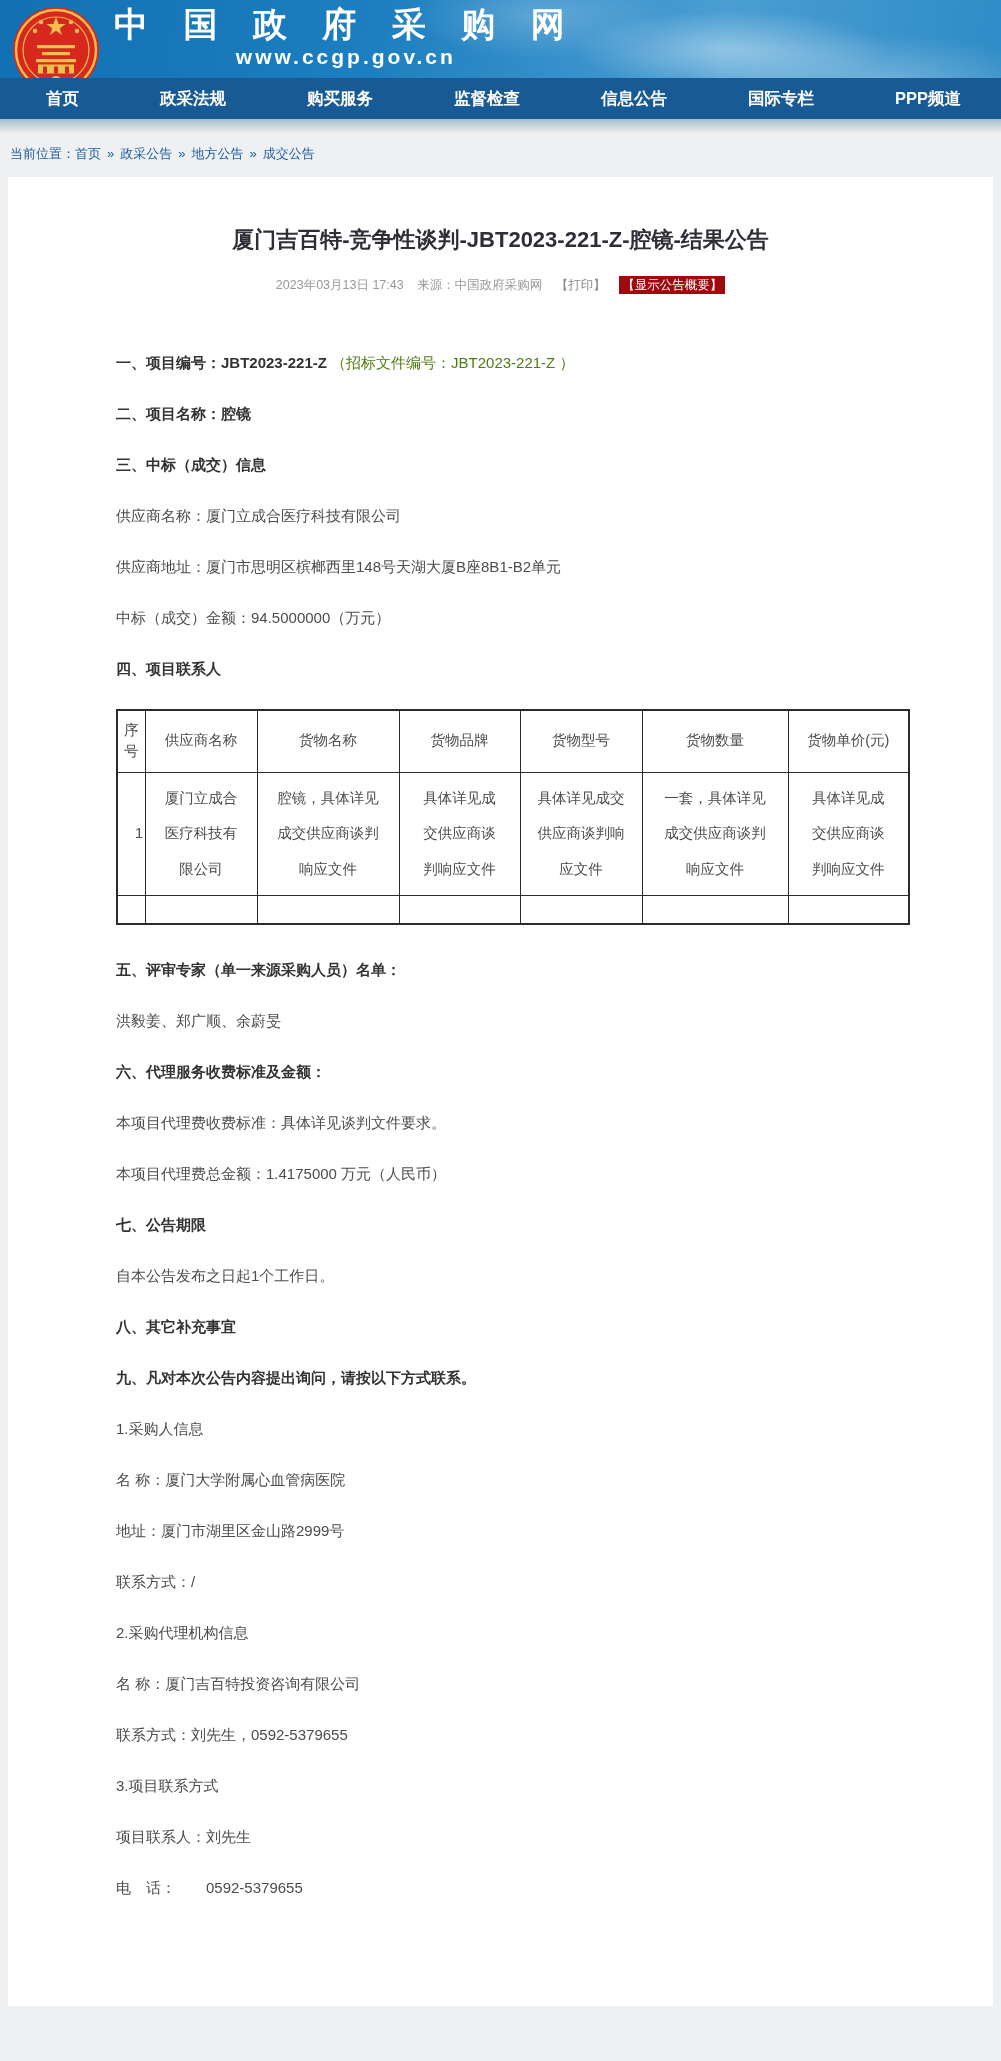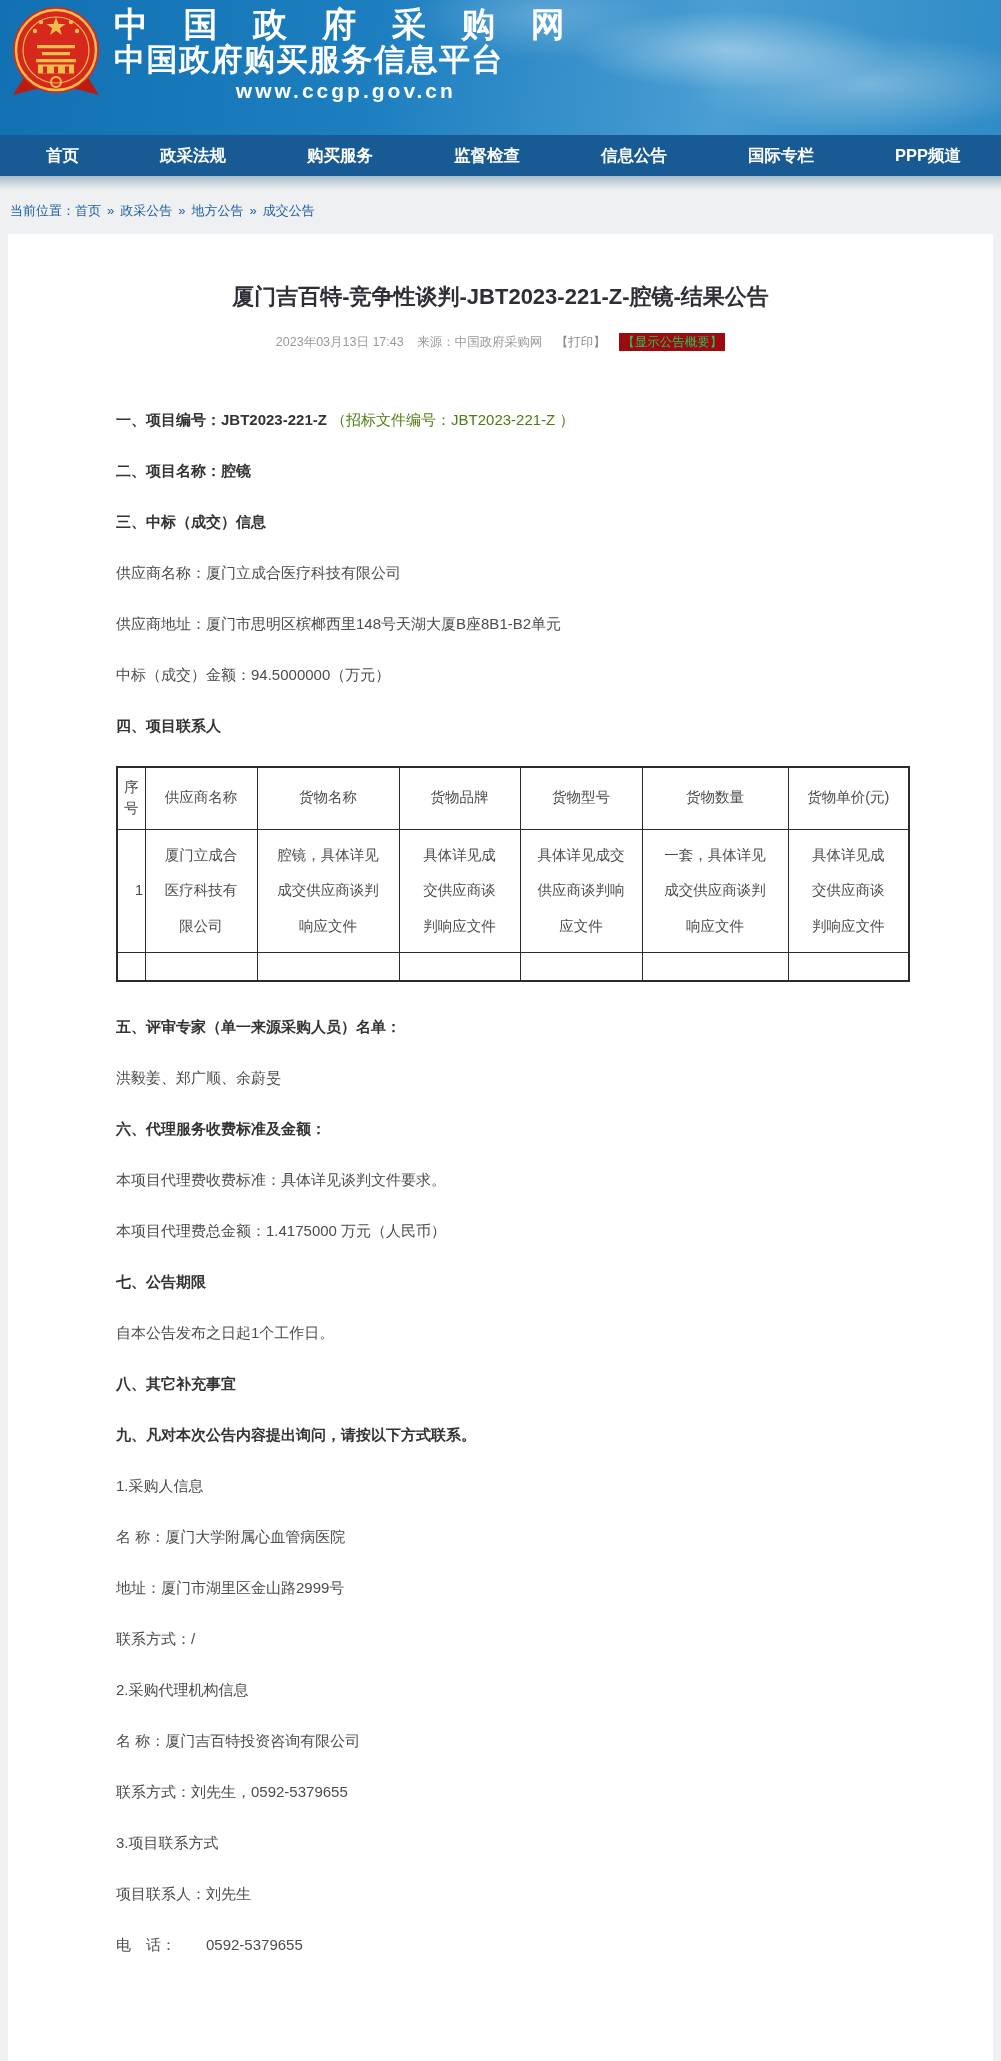--- a/index.html
+++ b/index.html
@@ -4,21 +4,21 @@
 <style>
   * { box-sizing: border-box; }
   html, body { margin: 0; padding: 0; }
   body {
     width: 1001px; height: 2061px; overflow: hidden;
     background: #eef0f2;
     font-family: "Liberation Sans", "DejaVu Sans", sans-serif;
   }
   
   .site-header {
-    position: relative; height: 135px; overflow: hidden;
+    position: relative; height: 78px; overflow: hidden;
     background: linear-gradient(96deg, #1171b2 0%, #1e7fc0 38%, #4a9ed3 72%, #2f8cc6 100%);
   }
   .cloud { position: absolute; border-radius: 50%; pointer-events: none; }
   .cloud.c1 { right: 110px; top: 10px; width: 320px; height: 80px;
     background: radial-gradient(ellipse at center, rgba(255,255,255,0.40), rgba(255,255,255,0) 70%); }
   .cloud.c2 { right: -60px; top: 34px; width: 380px; height: 100px;
     background: radial-gradient(ellipse at center, rgba(255,255,255,0.30), rgba(255,255,255,0) 70%); }
   .cloud.c3 { right: 330px; top: -30px; width: 260px; height: 90px;
     background: radial-gradient(ellipse at center, rgba(255,255,255,0.22), rgba(255,255,255,0) 70%); }
   .logo-wrap { position: absolute; left: 12px; top: 6px; display: flex; align-items: flex-start; }
@@ -37,21 +37,21 @@
   
   .breadcrumb { padding: 10px 4px 14px 10px; font-size: 13px; color: #1d5e9e; }
   .breadcrumb a { color: #1d5e9e; text-decoration: none; cursor: pointer; }
   .crumb-sep { margin: 0 6px; }
   
   .content-box { margin: 0 8px; background: #fff; padding: 48px 0 78px; }
   .page-title { margin: 0 60px; text-align: center; font-size: 22px; font-weight: bold; color: #2e2e36; }
   .meta-line { margin-top: 22px; text-align: center; font-size: 12.5px; color: #999; }
   .meta-line .part { margin: 0 5px; }
   .print-link { color: #8a8a8a; text-decoration: none; cursor: pointer; }
-  .summary-badge { background: #9e0b0f; color: #22c55e; padding: 2px 3px; text-decoration: none; cursor: pointer; }
+  .summary-badge { background: #9e0b0f; color: #ffffff; padding: 2px 3px; text-decoration: none; cursor: pointer; }
   .article-body { padding: 58px 95px 0 108px; font-size: 15px; color: #4c4c4c; }
   .article-body p { margin: 0 0 30px; line-height: 1.4; }
   .article-body p.hd { font-weight: bold; color: #333; }
   .article-body p.hd .note { font-weight: normal; color: #4d7c0f; }
   
   .subject-table {
     width: 792px; margin: 4px 0 34px;
     border-collapse: collapse; border: 2px solid #2b2b2b;
     table-layout: fixed;
   }
@@ -89,21 +89,20 @@
         <path d="M30 46 h28 v3.2 H30 Z" fill="#f0bd4e"></path>
         <path d="M24 53 h40 v3.2 H24 Z" fill="#f0bd4e"></path>
         <rect x="26" y="58.5" width="36" height="9" fill="#f0bd4e"></rect>
         <rect x="31" y="60.5" width="4" height="7" fill="#d7281d"></rect>
         <rect x="42" y="60.5" width="4" height="7" fill="#d7281d"></rect>
         <rect x="53" y="60.5" width="4" height="7" fill="#d7281d"></rect>
         <circle cx="44" cy="76" r="5" fill="none" stroke="#f0bd4e" stroke-width="2"></circle>
       </svg>
       <div class="logo-text">
         <div class="logo-line1">中 国 政 府 采 购 网</div>
-        <div class="logo-line2">中国政府购买服务信息平台</div>
         <div class="logo-line3">www.ccgp.gov.cn</div>
       </div>
     </div>
   </header>
 
   <nav class="main-nav">
     <a class="nav-item">首页</a>
     <a class="nav-item">政采法规</a>
     <a class="nav-item">购买服务</a>
     <a class="nav-item">监督检查</a>

